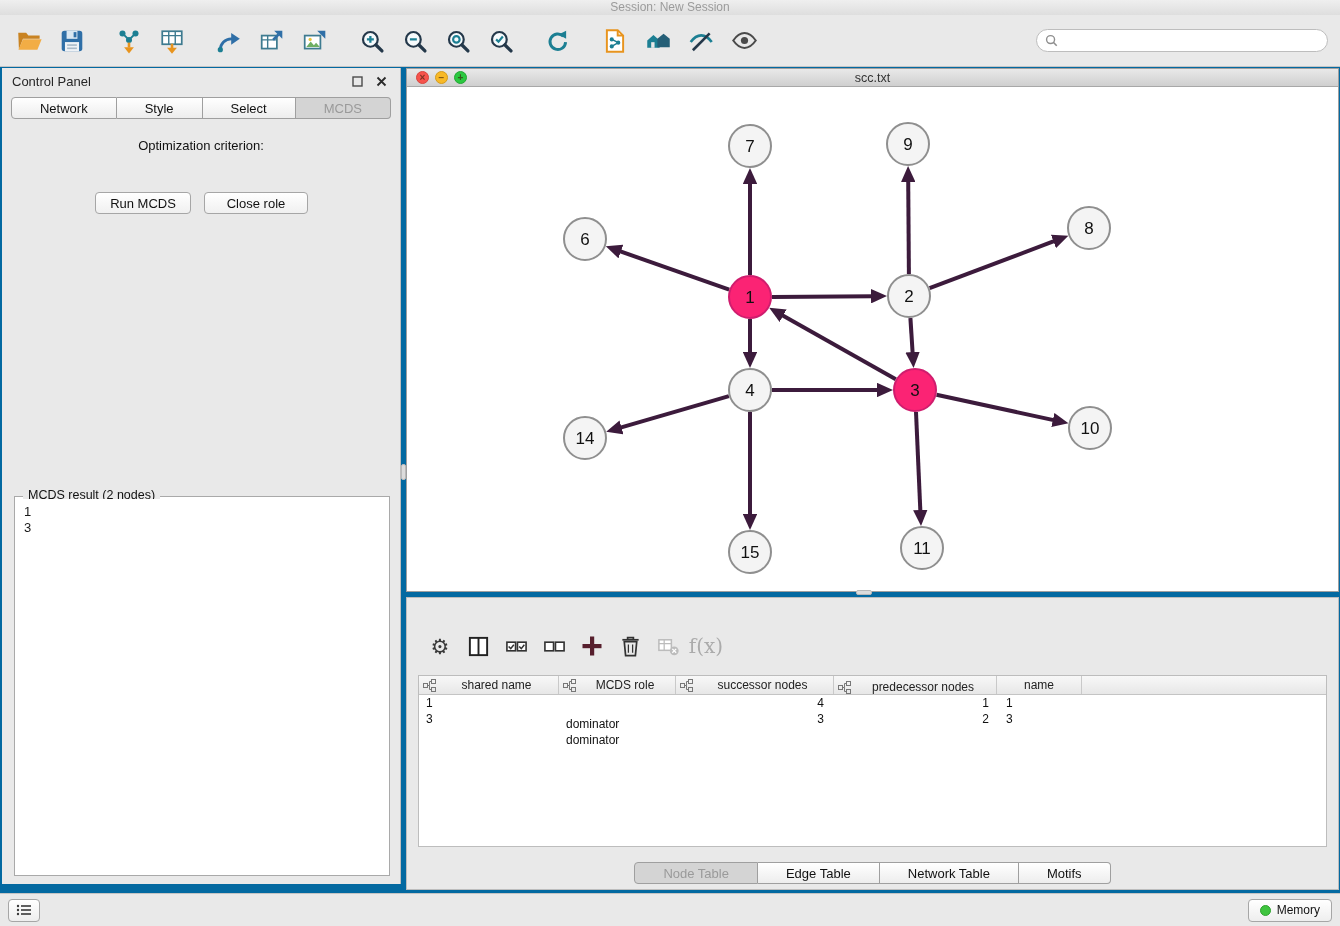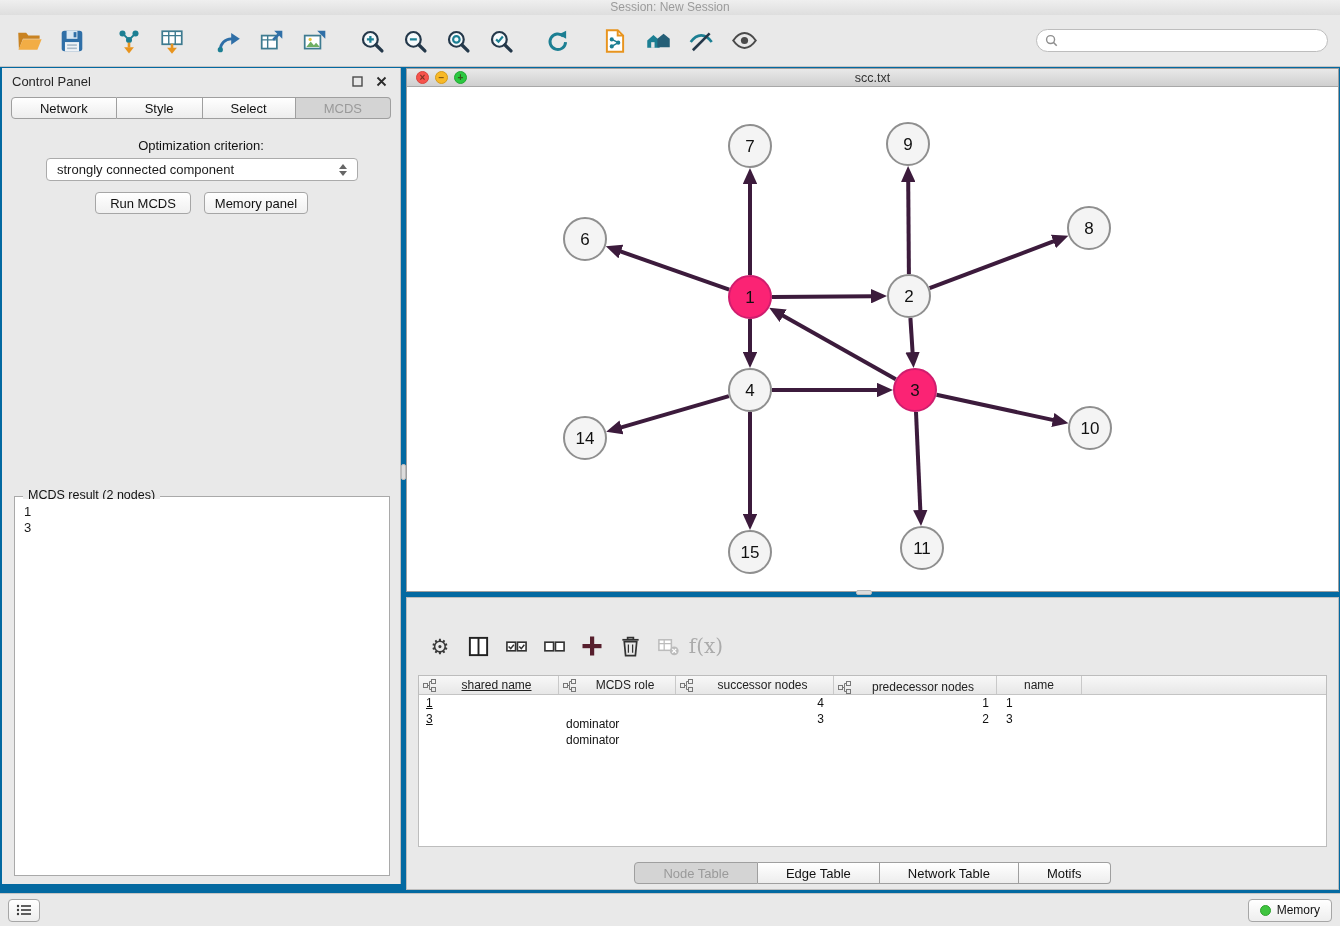--- a/index.html
+++ b/index.html
@@ -92,21 +92,21 @@
   .fx-glyph { font-family:"DejaVu Serif", serif; font-size:20px; color:#ababab; }
   .tp-table { position:absolute; left:11px; right:11px; top:77px; height:172px;
     background:#fff; border:1px solid #bdbdbd; }
   .tp-head { display:flex; height:19px; background:linear-gradient(#f8f8f8,#e7e7e7);
     border-bottom:1px solid #c4c4c4; }
   .th { display:flex; align-items:center; border-right:1px solid #c9c9c9;
     font-size:12px; color:#222; padding:0 4px; gap:3px; }
   .th .th-label { flex:1; text-align:center; }
   .tr { display:flex; height:16px; font-size:12px; color:#111; align-items:center; }
   .td { overflow:hidden; white-space:nowrap; }
-  .c0 { width:140px;text-decoration:underline; } .c1 { width:117px; } .c2 { width:158px; } .c3 { width:163px;align-items:flex-end; } .c4 { width:85px; }
+  .c0 { width:140px; } .c1 { width:117px; } .c2 { width:158px; } .c3 { width:163px;align-items:flex-end; } .c4 { width:85px; }
   .td.c0 { padding-left:7px; } .td.c1 { padding-left:7px;margin-top:41px; }
   .td.c2 { text-align:right; padding-right:10px; } .td.c3 { text-align:right; padding-right:8px; }
   .td.c4 { padding-left:9px; }
   .tp-tabs { position:absolute; bottom:5px; left:0; right:0; display:flex; justify-content:center; }
 
   
   .statusbar { position:absolute; left:0; right:0; bottom:0; height:33px; background:#e9e9e9;
     border-top:1px solid #c4c4c4; display:flex; align-items:center; padding:0 8px; }
   .list-btn { width:32px; height:23px; border:1px solid #a6a6a6; border-radius:4px;
     background:linear-gradient(#ffffff,#eeeeee); display:flex; align-items:center; justify-content:center; }
@@ -297,30 +297,23 @@
       <div class="seg-tab">
           <span>Select</span>
         </div>
       <div class="seg-tab selected">
           <span>MCDS</span>
         </div>
     </div>
 
     <div class="opt-label">Optimization criterion:</div>
 
-    <div class="cp-select">
-      <span class="sel-text">strongly connected component</span>
-      <span class="chev">
-          <i class="up"></i>
-          <i class="down"></i>
-        </span>
-    </div>
 
     <button class="mac-btn btn-run">Run MCDS</button>
-    <button class="mac-btn btn-close">Memory panel</button>
+    <button class="mac-btn btn-close">Close role</button>
 
     <div class="result-group">
       <div class="result-legend">MCDS result (2 nodes)</div>
       <div class="result-list">
         <div>1</div>
         <div>3</div>
       </div>
     </div>
   </div>
 

